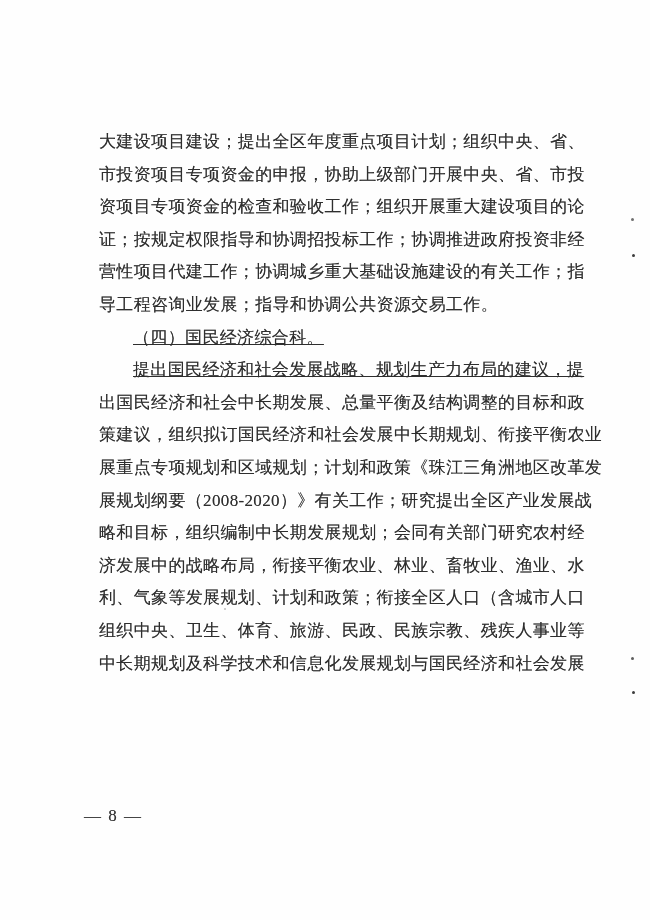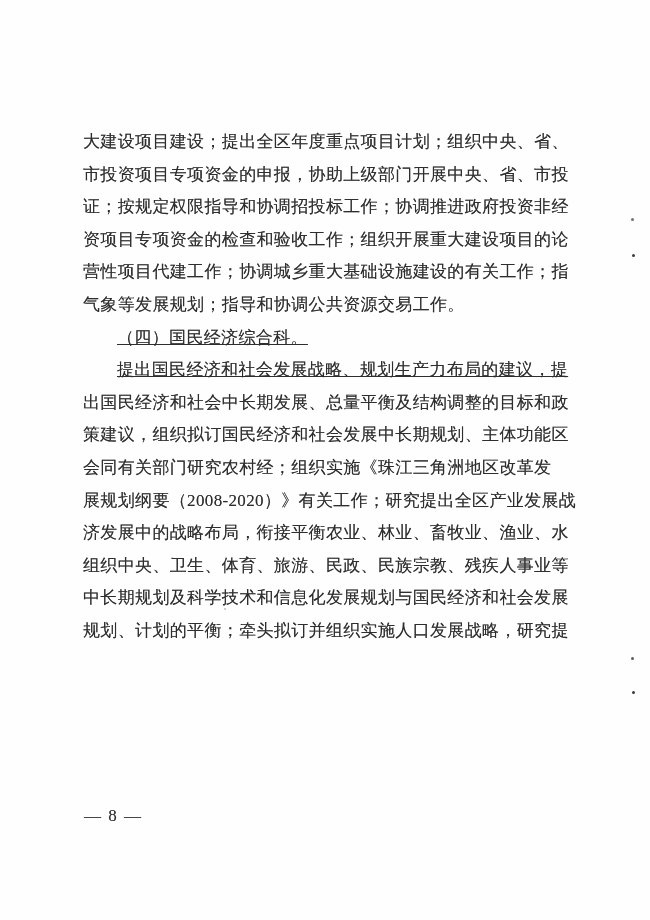--- a/index.html
+++ b/index.html
@@ -24,20 +24,21 @@
     font-size: 17px;
   }
   .line {
     height: 32.6px;
     line-height: 32.6px;
     white-space: nowrap;
     letter-spacing: 0.35px;
     text-align: justify;
     
     text-shadow: 0 0 0.5px rgba(46,46,46,0.55);
+    margin-left: 16px;
   }
   .line.indent {
     text-indent: 34px;
     text-decoration: underline;
   }
   .page-footer {
     position: absolute;
     left: 84px;
     top: 806px;
     font-size: 17px;
@@ -50,34 +51,35 @@
     border-radius: 50%;
   }
 </style>
 </head>
 <body>
 
 <div class="page" style="background: rgb(254, 254, 254);">
   <div class="text-block" style="color: rgb(46, 46, 46);">
       <div class="line">大建设项目建设；提出全区年度重点项目计划；组织中央、省、</div>
       <div class="line">市投资项目专项资金的申报，协助上级部门开展中央、省、市投</div>
+      <div class="line">资项目专项资金的检查和验收工作；组织开展重大建设项目的论</div>
       <div class="line">证；按规定权限指导和协调招投标工作；协调推进政府投资非经</div>
-      <div class="line">资项目专项资金的检查和验收工作；组织开展重大建设项目的论</div>
       <div class="line">营性项目代建工作；协调城乡重大基础设施建设的有关工作；指</div>
-      <div class="line">气象等发展规划；指导和协调公共资源交易工作。</div>
+      <div class="line">导工程咨询业发展；指导和协调公共资源交易工作。</div>
       <div class="line indent">（四）国民经济综合科。</div>
       <div class="line indent">提出国民经济和社会发展战略、规划生产力布局的建议，提</div>
       <div class="line">出国民经济和社会中长期发展、总量平衡及结构调整的目标和政</div>
-      <div class="line">策建议，组织拟订国民经济和社会发展中长期规划、主体功能区</div>
-      <div class="line">会同有关部门研究农村经；组织实施《珠江三角洲地区改革发</div>
+      <div class="line">策建议，组织拟订国民经济和社会发展中长期规划、衔接平衡农业</div>
+      <div class="line">展重点专项规划和区域规划；计划和政策《珠江三角洲地区改革发</div>
       <div class="line">展规划纲要（2008-2020）》有关工作；研究提出全区产业发展战</div>
+      <div class="line">略和目标，组织编制中长期发展规划；会同有关部门研究农村经</div>
       <div class="line">济发展中的战略布局，衔接平衡农业、林业、畜牧业、渔业、水</div>
+      <div class="line">利、气象等发展规划、计划和政策；衔接全区人口（含城市人口</div>
       <div class="line">组织中央、卫生、体育、旅游、民政、民族宗教、残疾人事业等</div>
       <div class="line">中长期规划及科学技术和信息化发展规划与国民经济和社会发展</div>
-      <div class="line">规划、计划的平衡；牵头拟订并组织实施人口发展战略，研究提</div>
     </div>
   <div class="page-footer">— 8 —</div>
 <span class="scan-dot" style="left: 631px; top: 218px; width: 3px; height: 3px; background: rgb(112, 112, 112);"></span>
     <span class="scan-dot" style="left: 632px; top: 254px; width: 3px; height: 3px; background: rgb(60, 60, 60);"></span>
     <span class="scan-dot" style="left: 631px; top: 657px; width: 3px; height: 3px; background: rgb(94, 94, 94);"></span>
     <span class="scan-dot" style="left: 632px; top: 691px; width: 3px; height: 3px; background: rgb(60, 60, 60);"></span>
     <span class="scan-dot" style="left: 224px; top: 608px; width: 2px; height: 2px; background: rgb(189, 189, 189);"></span>
   </div>
 
 </body></html>

